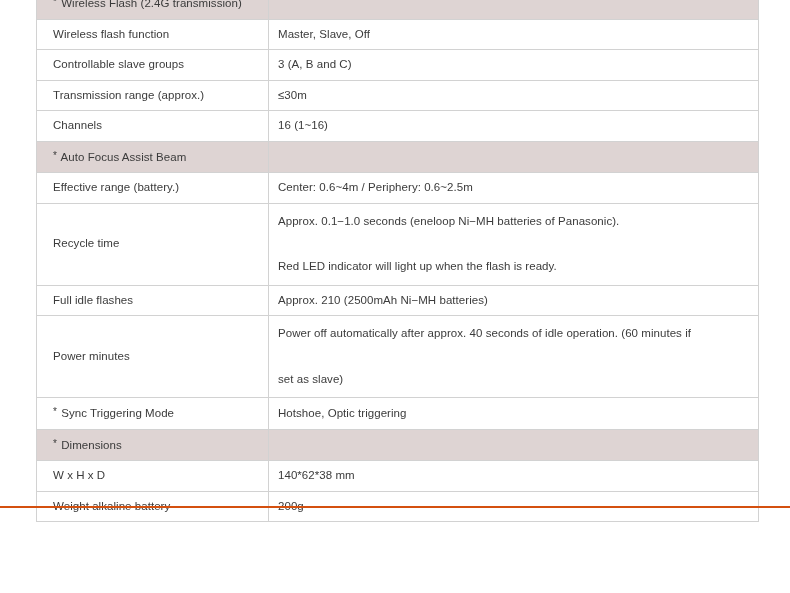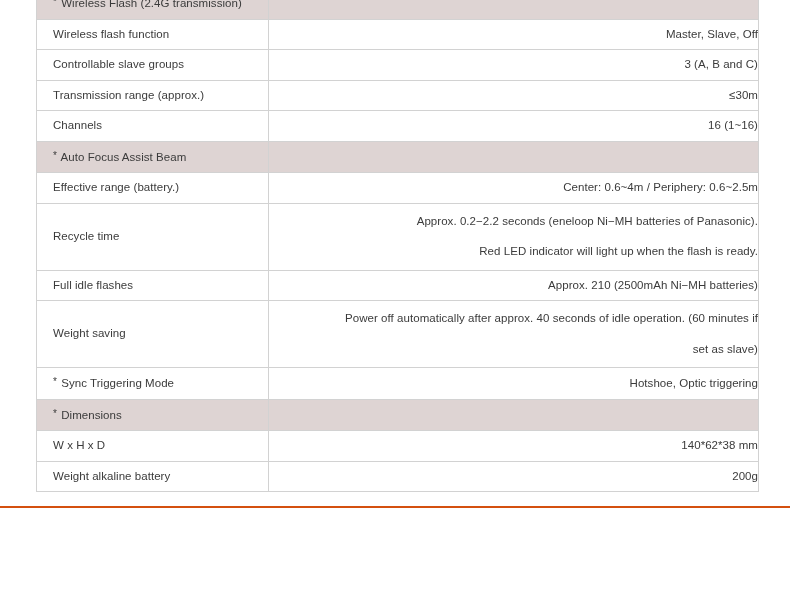--- a/index.html
+++ b/index.html
@@ -47,31 +47,30 @@
   table.spec tr.section > td {
     background: #ded4d3;
   }
 
   table.spec tr.section td.label {
     color: #3b3b3b;
   }
 
   table.spec td.value {
     padding-left: 9px;
-    text-align: right;
   }
 
   table.spec tr.tall td {
     padding-top: 10px;
     padding-bottom: 10px;
   }
 
   .line2 {
     display: block;
-    margin-top: 15px;
+    margin-top: 30px;
   }
 
   .starred {
     display: inline;
   }
   .starred .star {
     font-size: 10px;
     vertical-align: 2px;
     margin-right: 1px;
   }
@@ -131,28 +130,28 @@
         <tr class="section">
           <td class="label"><span class="starred"><span class="star">*</span> Auto Focus Assist Beam</span></td>
           <td class="value"></td>
         </tr>
         <tr>
           <td class="label">Effective range (battery.)</td>
           <td class="value">Center: 0.6~4m / Periphery: 0.6~2.5m</td>
         </tr>
         <tr class="tall">
           <td class="label">Recycle time</td>
-          <td class="value"><span>Approx. 0.2−2.2 seconds (eneloop Ni−MH batteries of Panasonic).</span><span class="line2">Red LED indicator will light up when the flash is ready.</span></td>
+          <td class="value"><span>Approx. 0.1−1.0 seconds (eneloop Ni−MH batteries of Panasonic).</span><span class="line2">Red LED indicator will light up when the flash is ready.</span></td>
         </tr>
         <tr>
           <td class="label">Full idle flashes</td>
           <td class="value">Approx. 210 (2500mAh Ni−MH batteries)</td>
         </tr>
         <tr class="tall">
-          <td class="label">Weight saving</td>
+          <td class="label">Power minutes</td>
           <td class="value"><span>Power off automatically after approx. 40 seconds of idle operation. (60 minutes if</span><span class="line2">set as slave)</span></td>
         </tr>
         <tr>
           <td class="label"><span class="starred"><span class="star">*</span> Sync Triggering Mode</span></td>
           <td class="value">Hotshoe, Optic triggering</td>
         </tr>
         <tr class="section">
           <td class="label"><span class="starred"><span class="star">*</span> Dimensions</span></td>
           <td class="value"></td>
         </tr>

